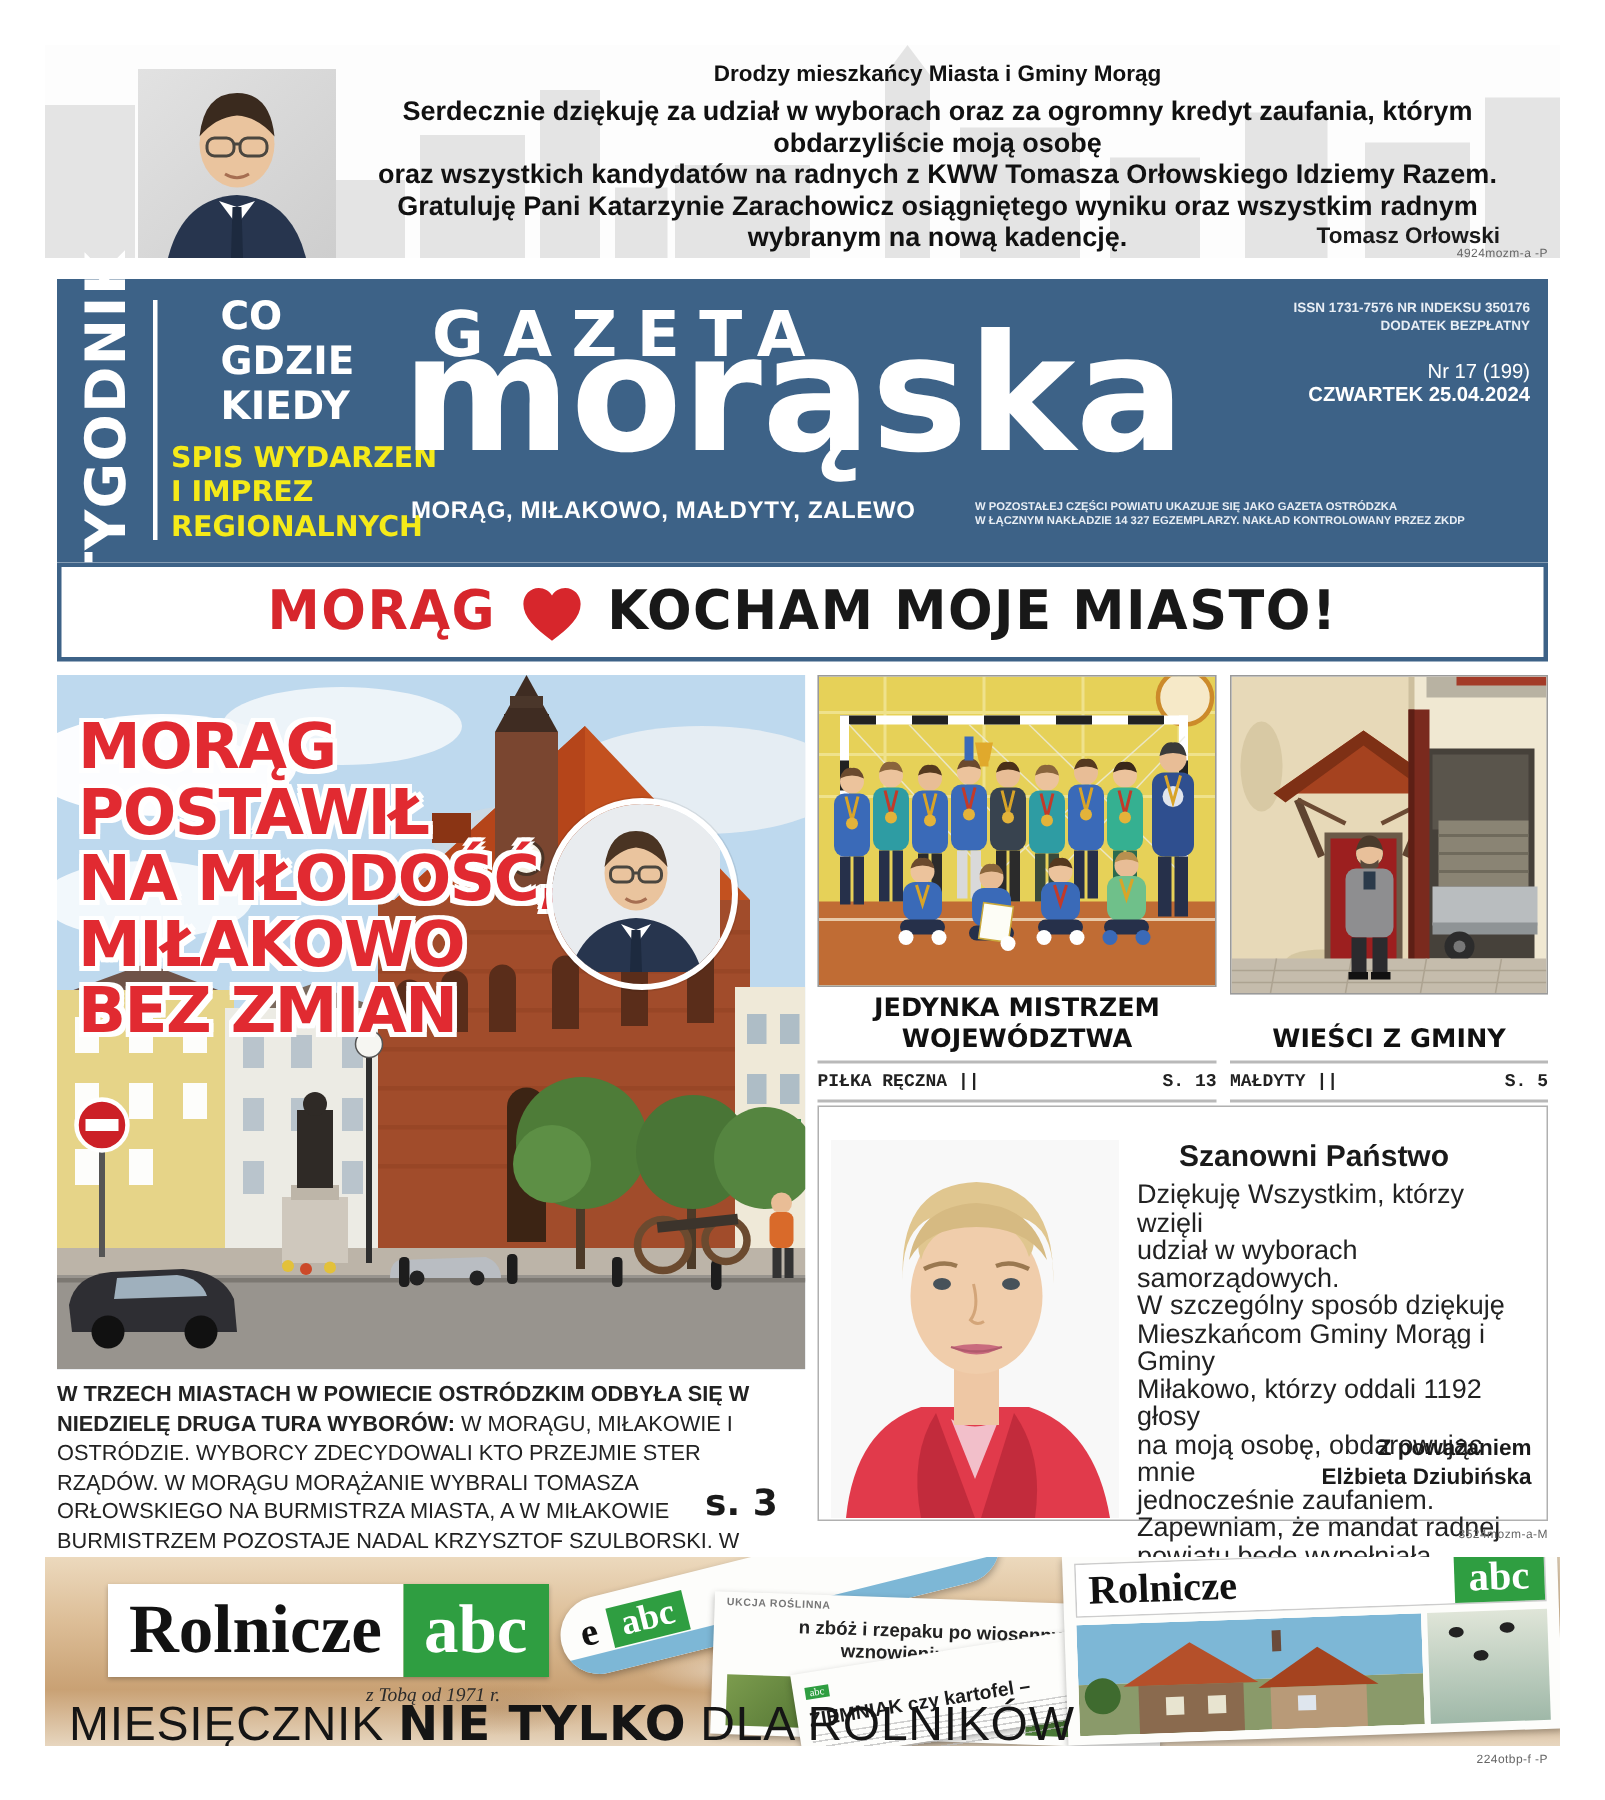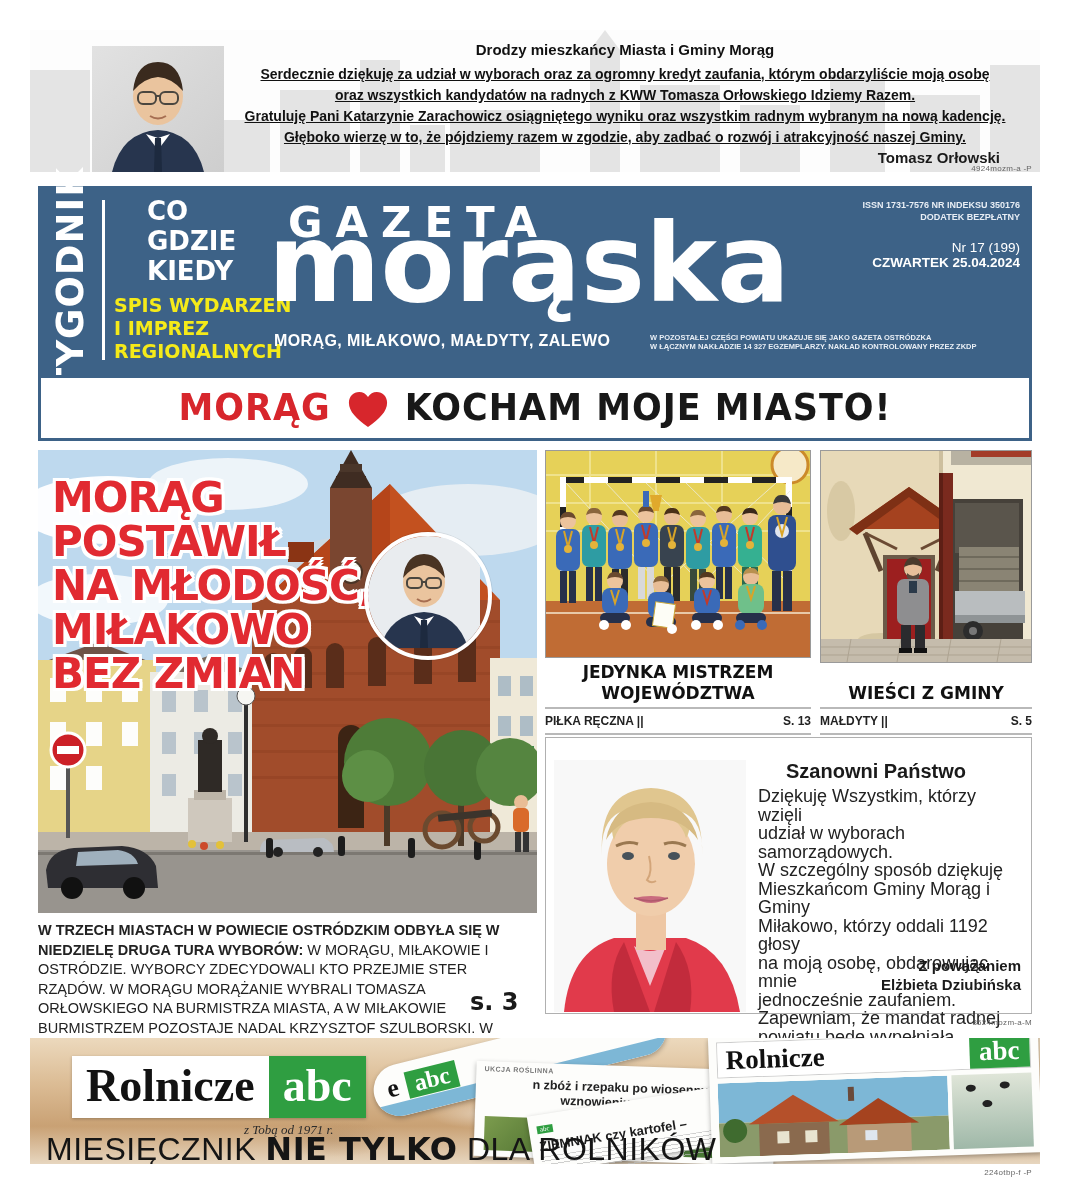--- a/index.html
+++ b/index.html
@@ -7,21 +7,21 @@
   .abs{position:absolute;}
   .pre{white-space:pre-line;}
   .code{font-size:8px;color:#666;letter-spacing:.3px;}
 
   
   .top-ad{left:30px;top:30px;width:1010px;height:142px;background:#fdfdfd;overflow:hidden;}
   .top-ad svg.city{position:absolute;left:0;top:0;width:100%;height:100%;opacity:.16;}
   .top-ad-photo{position:absolute;left:62px;top:16px;width:132px;height:126px;}
   .top-ad-text{position:absolute;left:210px;top:8px;width:770px;text-align:center;font-weight:700;color:#111;}
   .top-ad-text .h{font-size:15px;margin:3px 0 6px;}
-  .top-ad-text .l{font-size:14px;line-height:21px;text-decoration:underline;}
+  .top-ad-text .l{font-size:18px;line-height:21px;}
   .top-ad-sign{position:absolute;right:40px;bottom:6px;font-size:15px;font-weight:700;}
 
   
   .masthead{left:38px;top:186px;width:994px;height:189px;background:#3d6287;color:#fff;}
   .tygodnik{position:absolute;left:4px;top:8px;height:172px;width:56px;display:flex;align-items:center;justify-content:center;}
   .tygodnik span{writing-mode:vertical-rl;transform:rotate(180deg);font-size:37px;font-weight:800;letter-spacing:1px;font-family:"DejaVu Sans",sans-serif;}
   .mast-rule{position:absolute;left:64px;top:14px;width:3px;height:160px;background:#fff;}
   .cgk{position:absolute;left:76px;top:10px;font-size:26px;font-weight:800;line-height:30px;font-family:"DejaVu Sans",sans-serif;margin-left:33px;}
   .spis{position:absolute;left:76px;top:108px;color:#f5ea19;font-size:19px;font-weight:800;line-height:23px;font-family:"DejaVu Sans",sans-serif;}
   .gazeta{position:absolute;left:250px;top:12px;font-size:42px;font-weight:800;letter-spacing:13px;font-family:"DejaVu Sans",sans-serif;}
@@ -47,21 +47,21 @@
   .main-lead b{font-weight:800;}
   .page-ref{left:470px;top:988px;font-size:24px;font-weight:800;font-family:"DejaVu Sans",sans-serif;}
 
   
   .teaser-photo{border:1px solid #9a9a9a;box-sizing:border-box;overflow:hidden;background:#ddd;}
   .t1photo{left:545px;top:450px;width:266px;height:208px;}
   .t2photo{left:820px;top:450px;width:212px;height:213px;}
   .teaser-title{font-size:17px;font-weight:800;line-height:21px;text-align:center;font-family:"DejaVu Sans",sans-serif;color:#111;}
   .t1title{left:545px;top:662px;width:266px;}
   .t2title{left:820px;top:683px;width:212px;}
-  .cat-bar{height:24px;border-top:2px solid #b9b9b9;border-bottom:2px solid #b9b9b9;display:flex;align-items:center;justify-content:space-between;font-size:12px;font-weight:800;color:#222;font-family:Liberation Sans, sans-serif;}
+  .cat-bar{height:24px;border-top:2px solid #b9b9b9;border-bottom:2px solid #b9b9b9;display:flex;align-items:center;justify-content:space-between;font-size:12px;font-weight:800;color:#222;font-family:Liberation Mono, monospace;}
   .t1bar{left:545px;top:707px;width:266px;}
   .t2bar{left:820px;top:707px;width:212px;}
 
   
   .letter{left:545px;top:737px;width:487px;height:277px;background:#fff;border:1px solid #b0b0b0;box-sizing:border-box;}
   .letter-photo{position:absolute;left:8px;bottom:1px;width:192px;height:252px;overflow:hidden;}
   .letter-text{position:absolute;left:212px;top:22px;width:264px;}
   .letter-h{font-size:20px;font-weight:800;margin-bottom:4px;margin-left:28px;}
   .letter-b{font-size:18px;line-height:18.5px;color:#222;}
   .letter-close{position:absolute;right:10px;top:218px;text-align:right;font-size:15px;font-weight:800;line-height:19px;}

